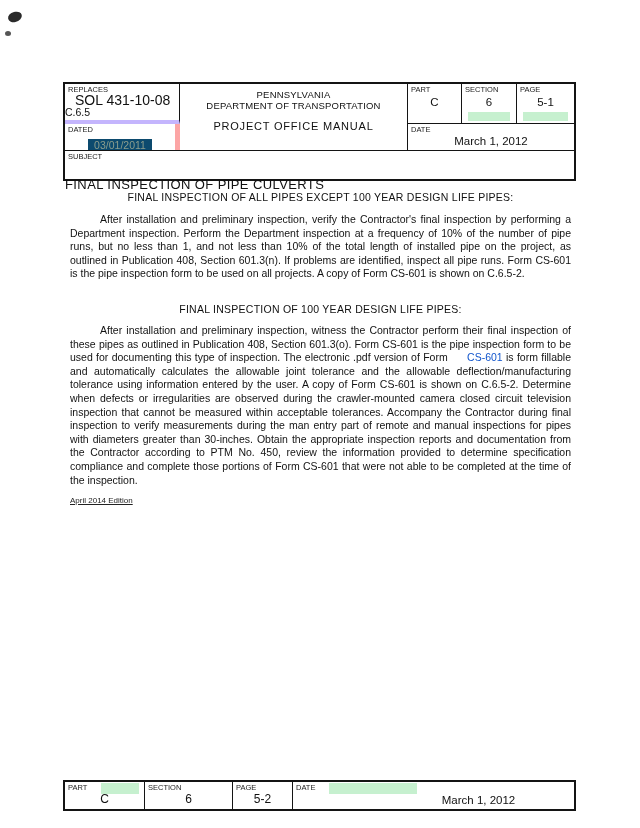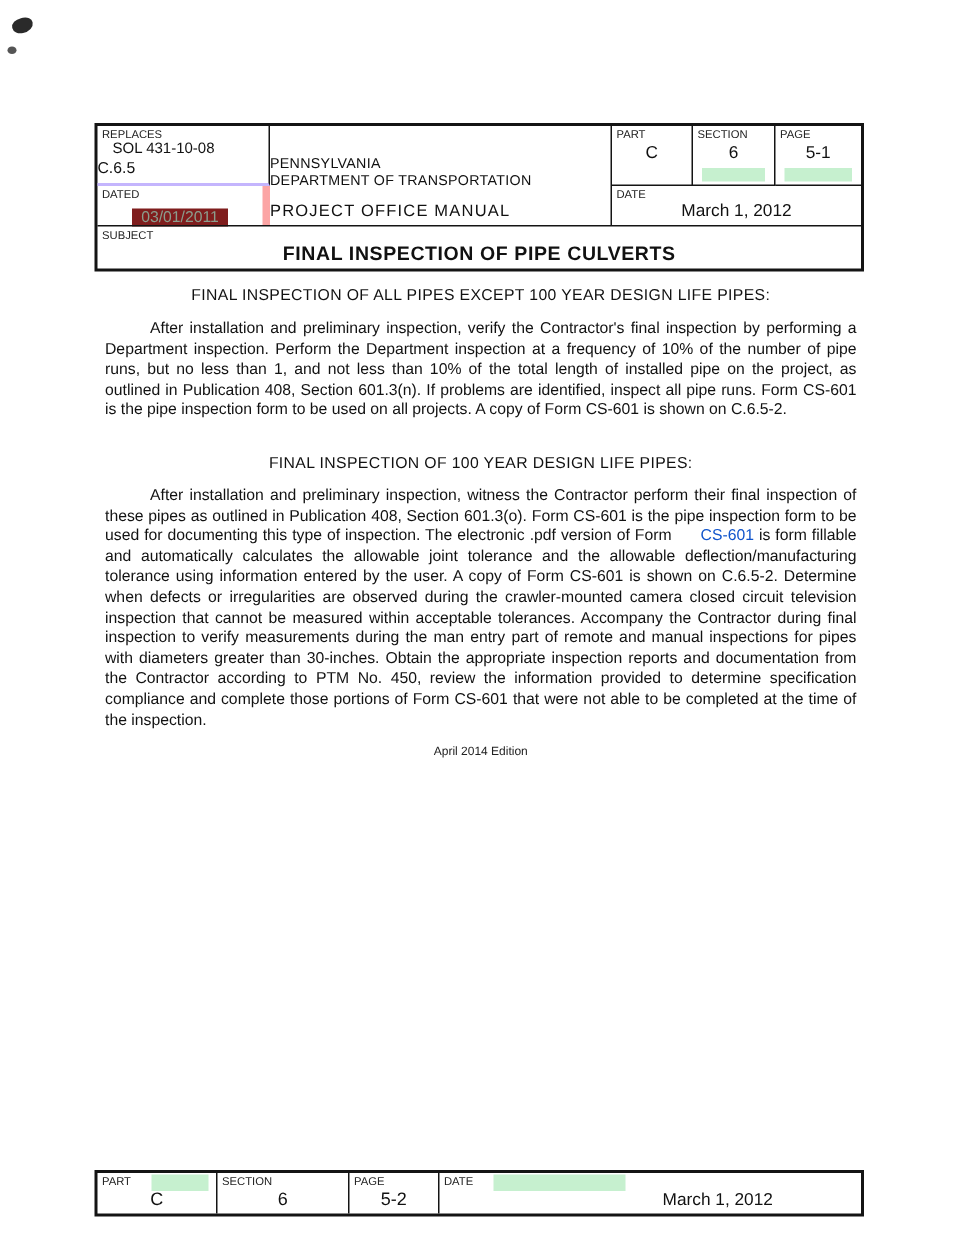--- a/index.html
+++ b/index.html
@@ -24,56 +24,56 @@
     border: 2px solid #141414;
     display: grid;
     grid-template-columns: 115px 228px 54px 55px 1fr;
     grid-template-rows: 40px 26px 29px;
     background: #fff;
   }
   .cell { position: relative; }
   .lbl { font-size: 7.5px; line-height: 9px; padding: 1px 0 0 3px; color: #222; }
   .val { text-align: center; font-size: 11.5px; line-height: 12px; }
 
-  .c-replaces { grid-column: 1; grid-row: 1; border-right: 1px solid #141414; border-bottom: 2px solid #c4b5fd; }
-  .rep-line1 { font-size: 10px; padding-left: 10px; line-height: 12px; }
+  .c-replaces { grid-column: 1; grid-row: 1; border-right: 1px solid #141414; border-bottom: 4px solid #c4b5fd; }
+  .rep-line1 { font-size: 14px; padding-left: 10px; line-height: 12px; }
   .rep-line2 { font-size: 10.5px; line-height: 12px; }
 
-  .c-org { grid-column: 2; grid-row: 1 / span 2; border-right: 1px solid #141414; text-align: left; padding-top: 20px; }
+  .c-org { grid-column: 2; grid-row: 1 / span 2; border-right: 1px solid #141414; text-align: center; padding-top: 5px; }
   .org1, .org2 { font-size: 9.5px; line-height: 11px; letter-spacing: 0.2px; }
   .manual { font-size: 11px; letter-spacing: 0.8px; margin-top: 9px; }
 
   .c-part    { grid-column: 3; grid-row: 1; border-right: 1px solid #141414; border-bottom: 1px solid #141414; }
   .c-section { grid-column: 4; grid-row: 1; border-right: 1px solid #141414; border-bottom: 1px solid #141414; }
   .c-page    { grid-column: 5; grid-row: 1; border-bottom: 1px solid #141414; }
   .c-part .val, .c-section .val, .c-page .val { margin-top: 2px; }
 
   .hl-bar { position: absolute; left: 6px; right: 6px; bottom: 2px; height: 9px; background: #c6f0cf; }
 
   .c-dated { grid-column: 1; grid-row: 2; border-right: 5px solid #fca5a5; }
   .dated-val { text-align: center; margin-top: 1px; }
-  .hl-text { display: inline-block; background: #7f1d1d; color: #8b9d8d; font-size: 10.5px;
+  .hl-text { display: inline-block; background: #0c4a6e; color: #8b9d8d; font-size: 10.5px;
     padding: 0 6px; line-height: 12px; }
 
   .c-date { grid-column: 3 / span 3; grid-row: 2; }
   .date-val { font-size: 11.5px; margin-top: 1px; text-align: center; }
 
   .c-subject { grid-column: 1 / span 5; grid-row: 3; border-top: 1px solid #141414; }
-  .subject-val { text-align: center; font-size: 13px; font-weight: bold; letter-spacing: 0.4px; margin-top: 0px; }
+  .subject-val { text-align: left; font-size: 13px; font-weight: normal; letter-spacing: 0.4px; margin-top: 16px; }
 
   
   .doc-body { position: absolute; left: 70px; top: 191px; width: 501px; }
   .sec-heading { text-align: center; font-size: 10.5px; letter-spacing: 0.25px; }
   .para { text-align: justify; font-size: 10.5px; line-height: 13.6px; text-indent: 30px; color: #121212; }
   #para1 { margin-top: 10px; }
   #heading2 { margin-top: 22px; }
   #para2 { margin-top: 9px; }
   #para-retain { text-indent: 22px; }
   .doc-link { color: #1155cc; cursor: pointer; text-decoration: none; margin-left: 16px; }
-  .edition { text-align: center; font-size: 8px; margin-top: 9px; color: #222; }
+  .edition { font-size: 8px; margin-top: 9px; color: #222; text-decoration: underline; }
 
   
   .ft {
     position: absolute; left: 63px; top: 780px; width: 513px; height: 31px;
     border: 2px solid #141414;
     display: grid;
     grid-template-columns: 80px 88px 60px 1fr;
     background: #fff;
   }
   .fcell { position: relative; }

